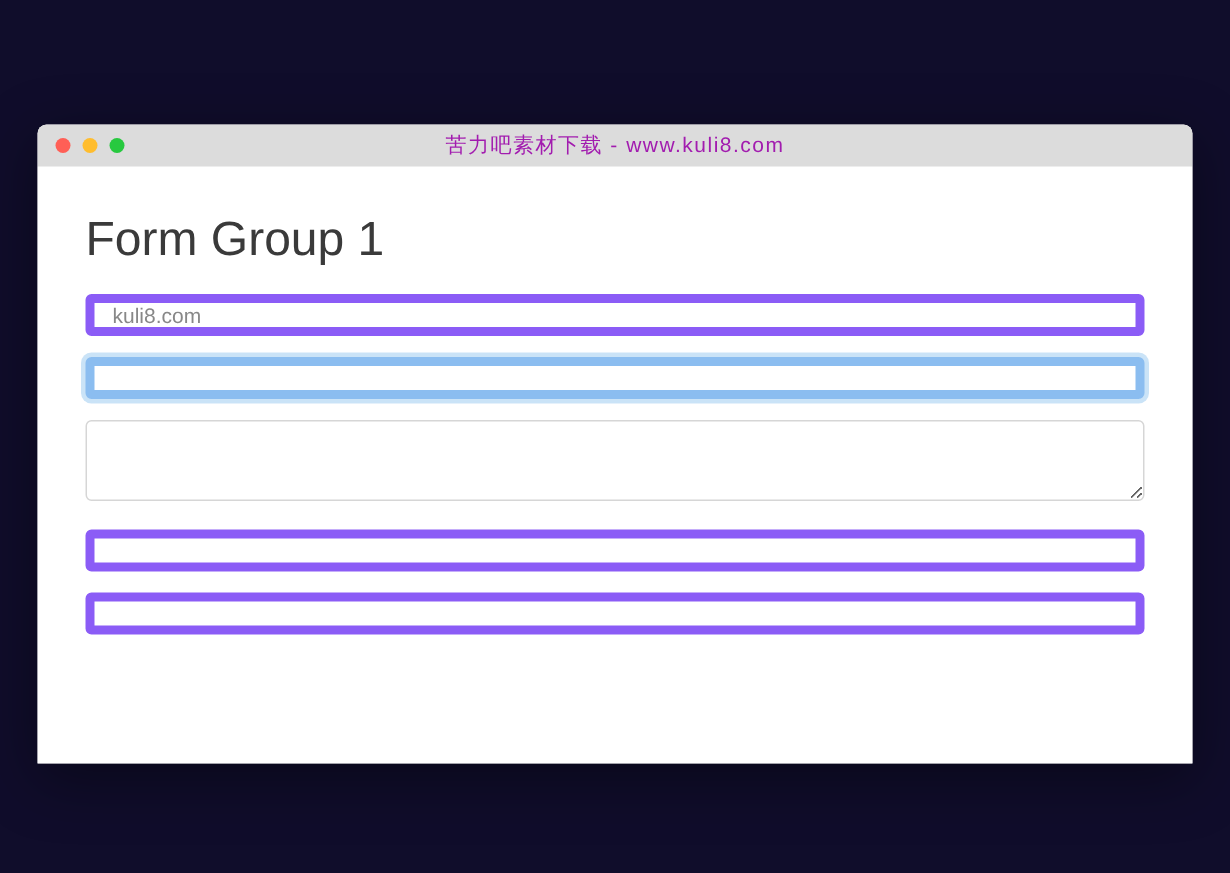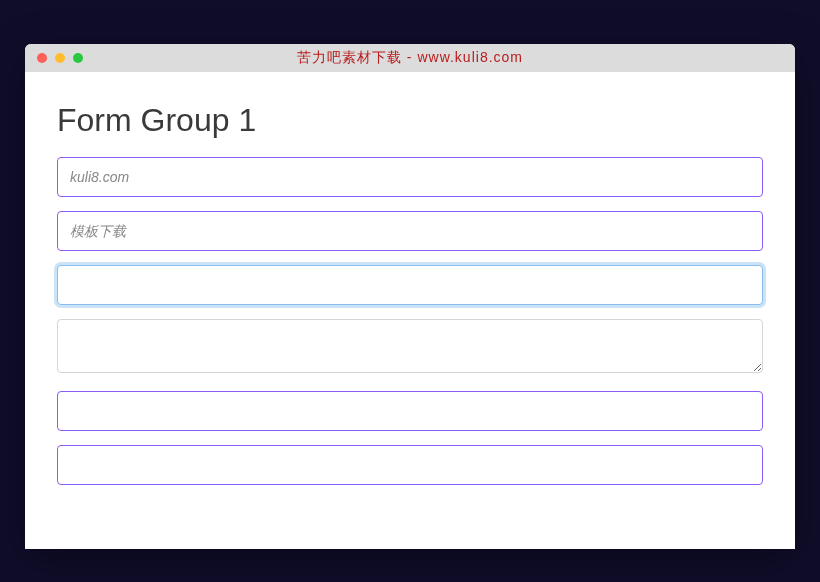--- a/index.html
+++ b/index.html
@@ -44,48 +44,47 @@
       height: 10px;
       border-radius: 50%;
     }
     .dot.red { background: #ff5f56; }
     .dot.yellow { background: #ffbd2e; }
     .dot.green { background: #27c93f; }
     .title-text {
       width: 100%;
       text-align: center;
       font-size: 14px;
-      color: #b91c1c;
+      color: #a21caf;
       font-family: "Comic Sans MS", "Helvetica", sans-serif;
       letter-spacing: 1px;
     }
     .content {
-      padding: 30px 32px 50px 32px;
+      padding: 30px 32px 72px 32px;
       background: #ffffff;
     }
     .form-title {
       font-size: 32px;
       font-weight: 400;
       color: #3a3a3a;
       margin-bottom: 18px;
     }
     .field-row {
       margin-bottom: 14px;
     }
     .form-input {
       width: 100%;
-      height: 40px;
-      border: 1px solid #8b5cf6;
+      height: 28px;
+      border: 6px solid #8b5cf6;
       border-radius: 4px;
       padding: 0 12px;
       font-size: 14px;
       color: #333;
       outline: none;
       background: #fff;
-      font-style: italic;
     }
     .form-input::placeholder {
       color: #888;
     }
     .form-input.focused {
       border-color: #8bbdf0;
       box-shadow: 0 0 0 3px rgba(102, 175, 233, 0.35);
     }
     .form-textarea {
       width: 100%;
@@ -115,23 +114,20 @@
   </div>
 
   <div class="content">
     <h1 class="form-title">Form Group 1</h1>
 
     <div class="field-row">
       <input type="text" class="form-input" placeholder="kuli8.com" style="">
     </div>
 
 
-    <div class="field-row">
-      <input type="text" class="form-input" placeholder="模板下载" style="">
-    </div>
 
     <div class="field-row">
       <input type="text" class="form-input focused" placeholder="" style="">
     </div>
 
     <div class="field-row">
       <textarea class="form-textarea" placeholder="" style=""></textarea>
     </div>
 
     <div class="field-row">

